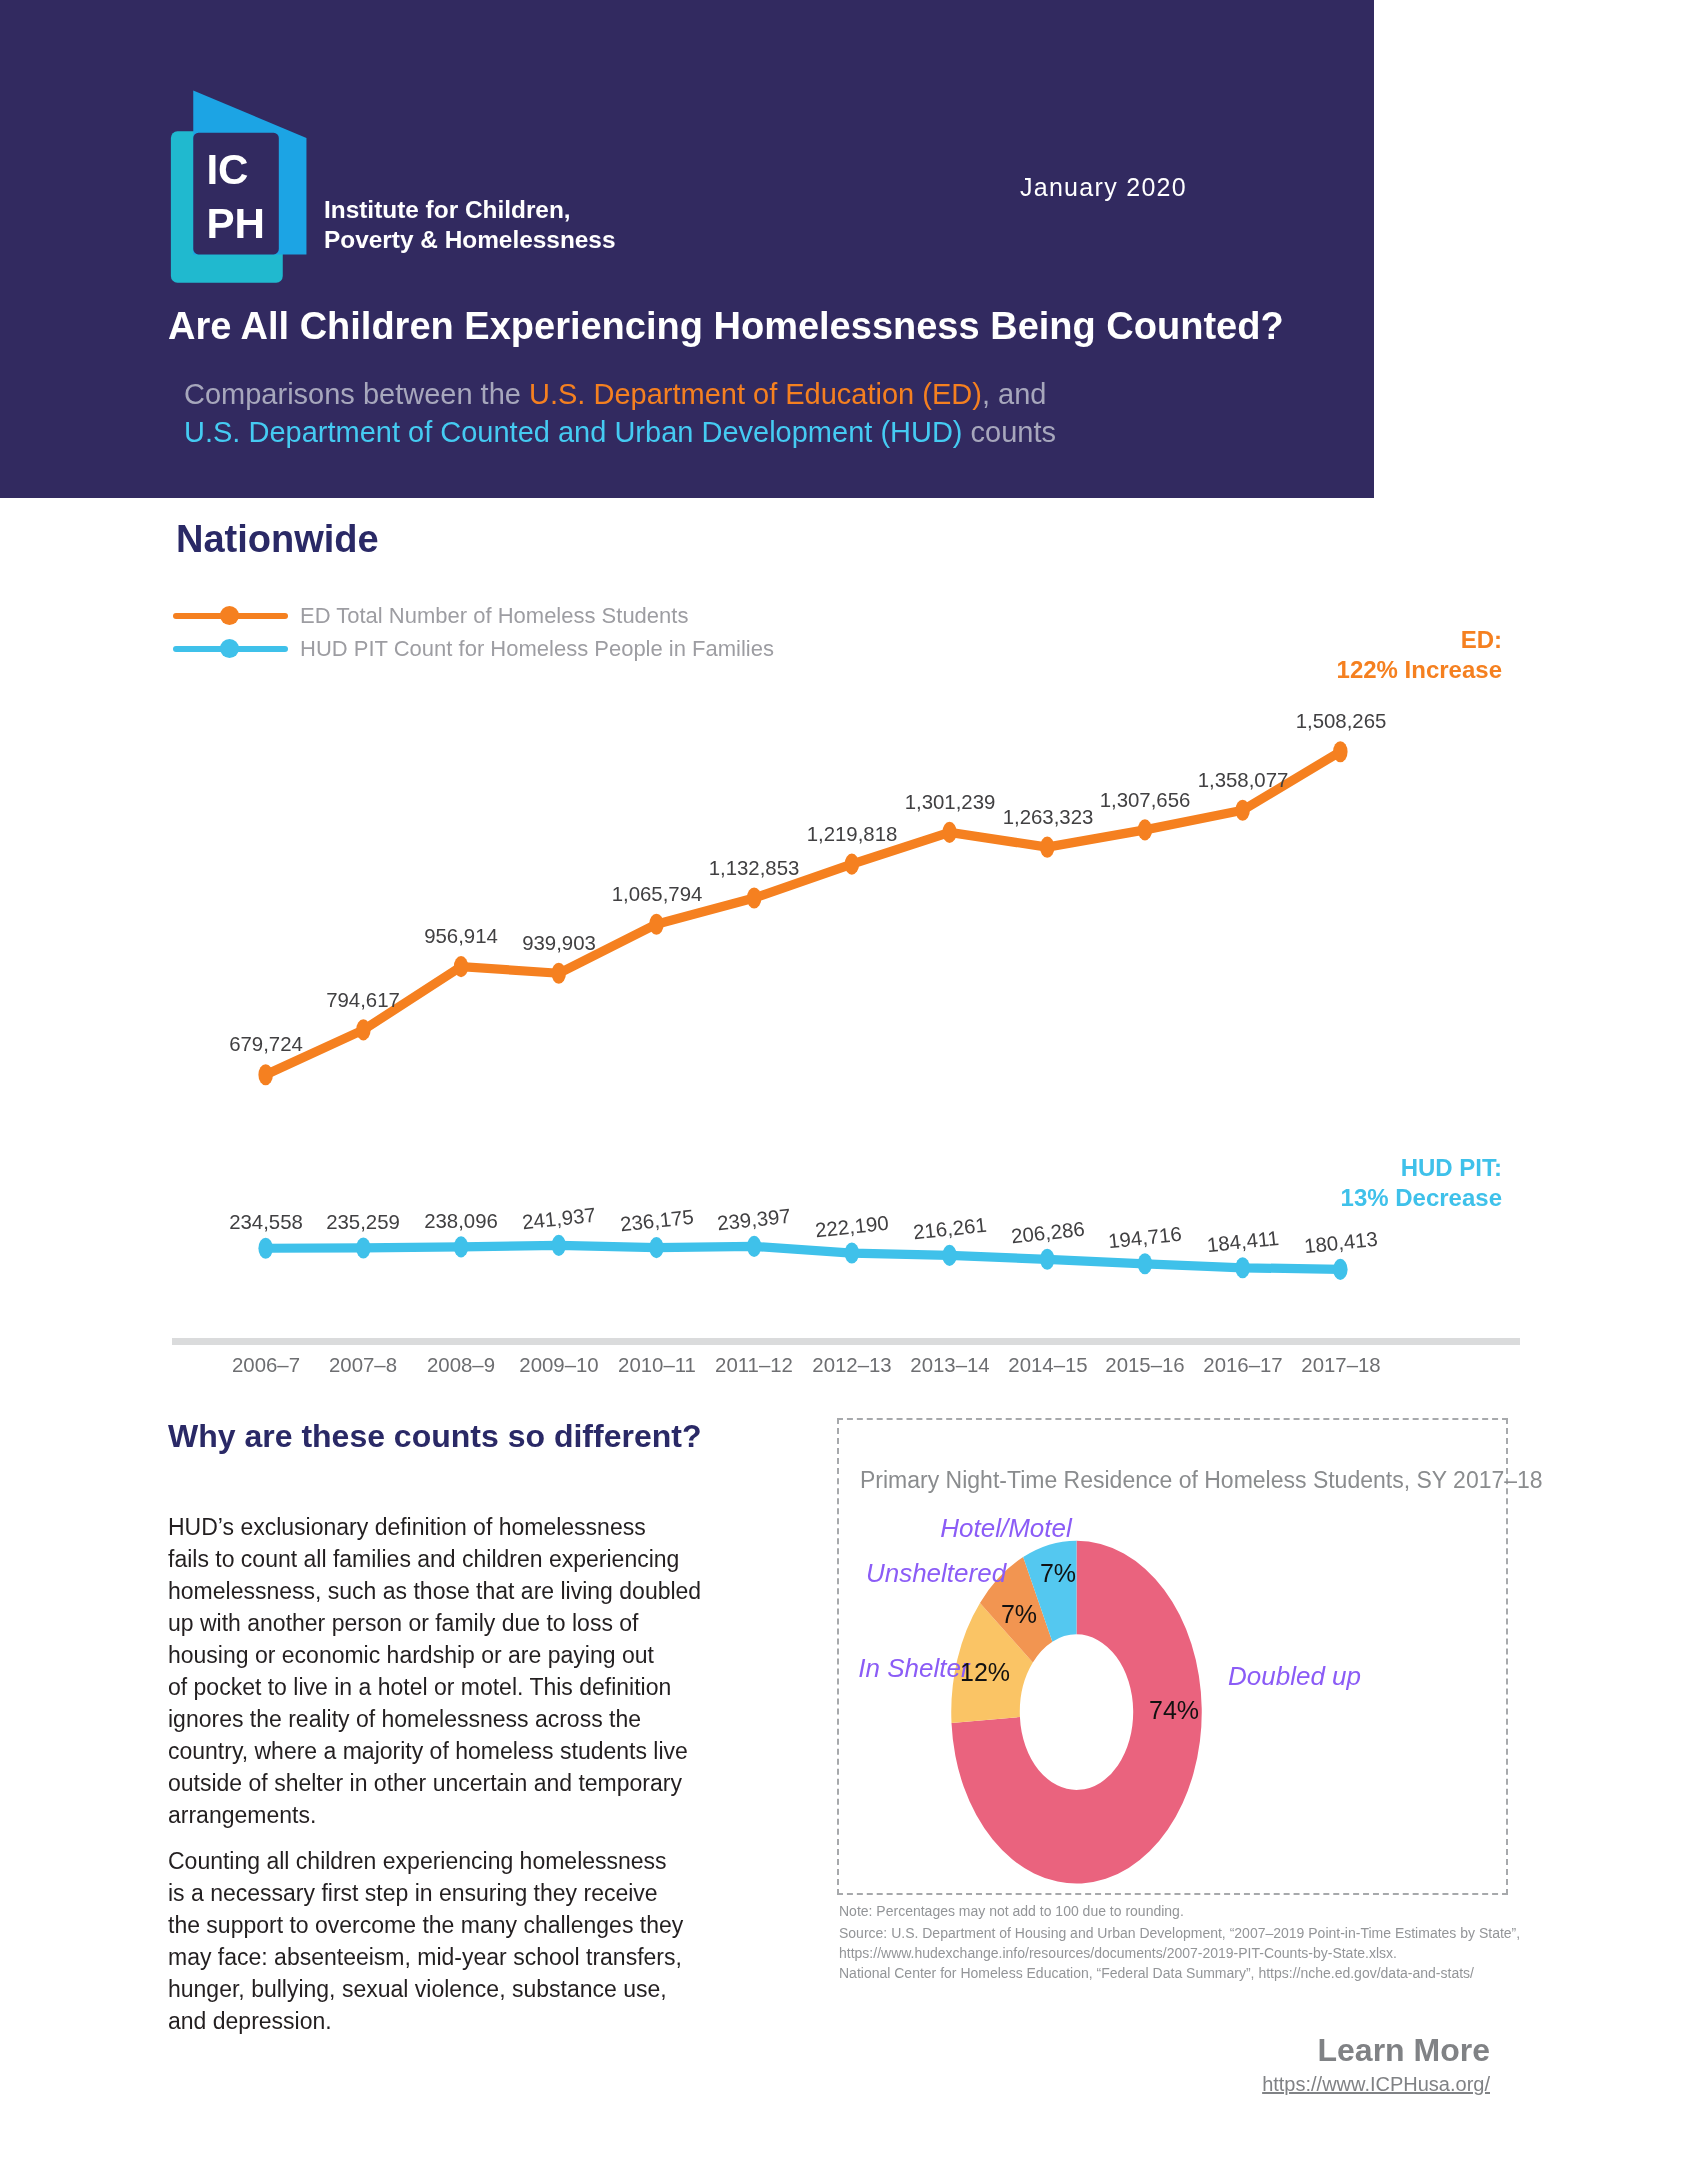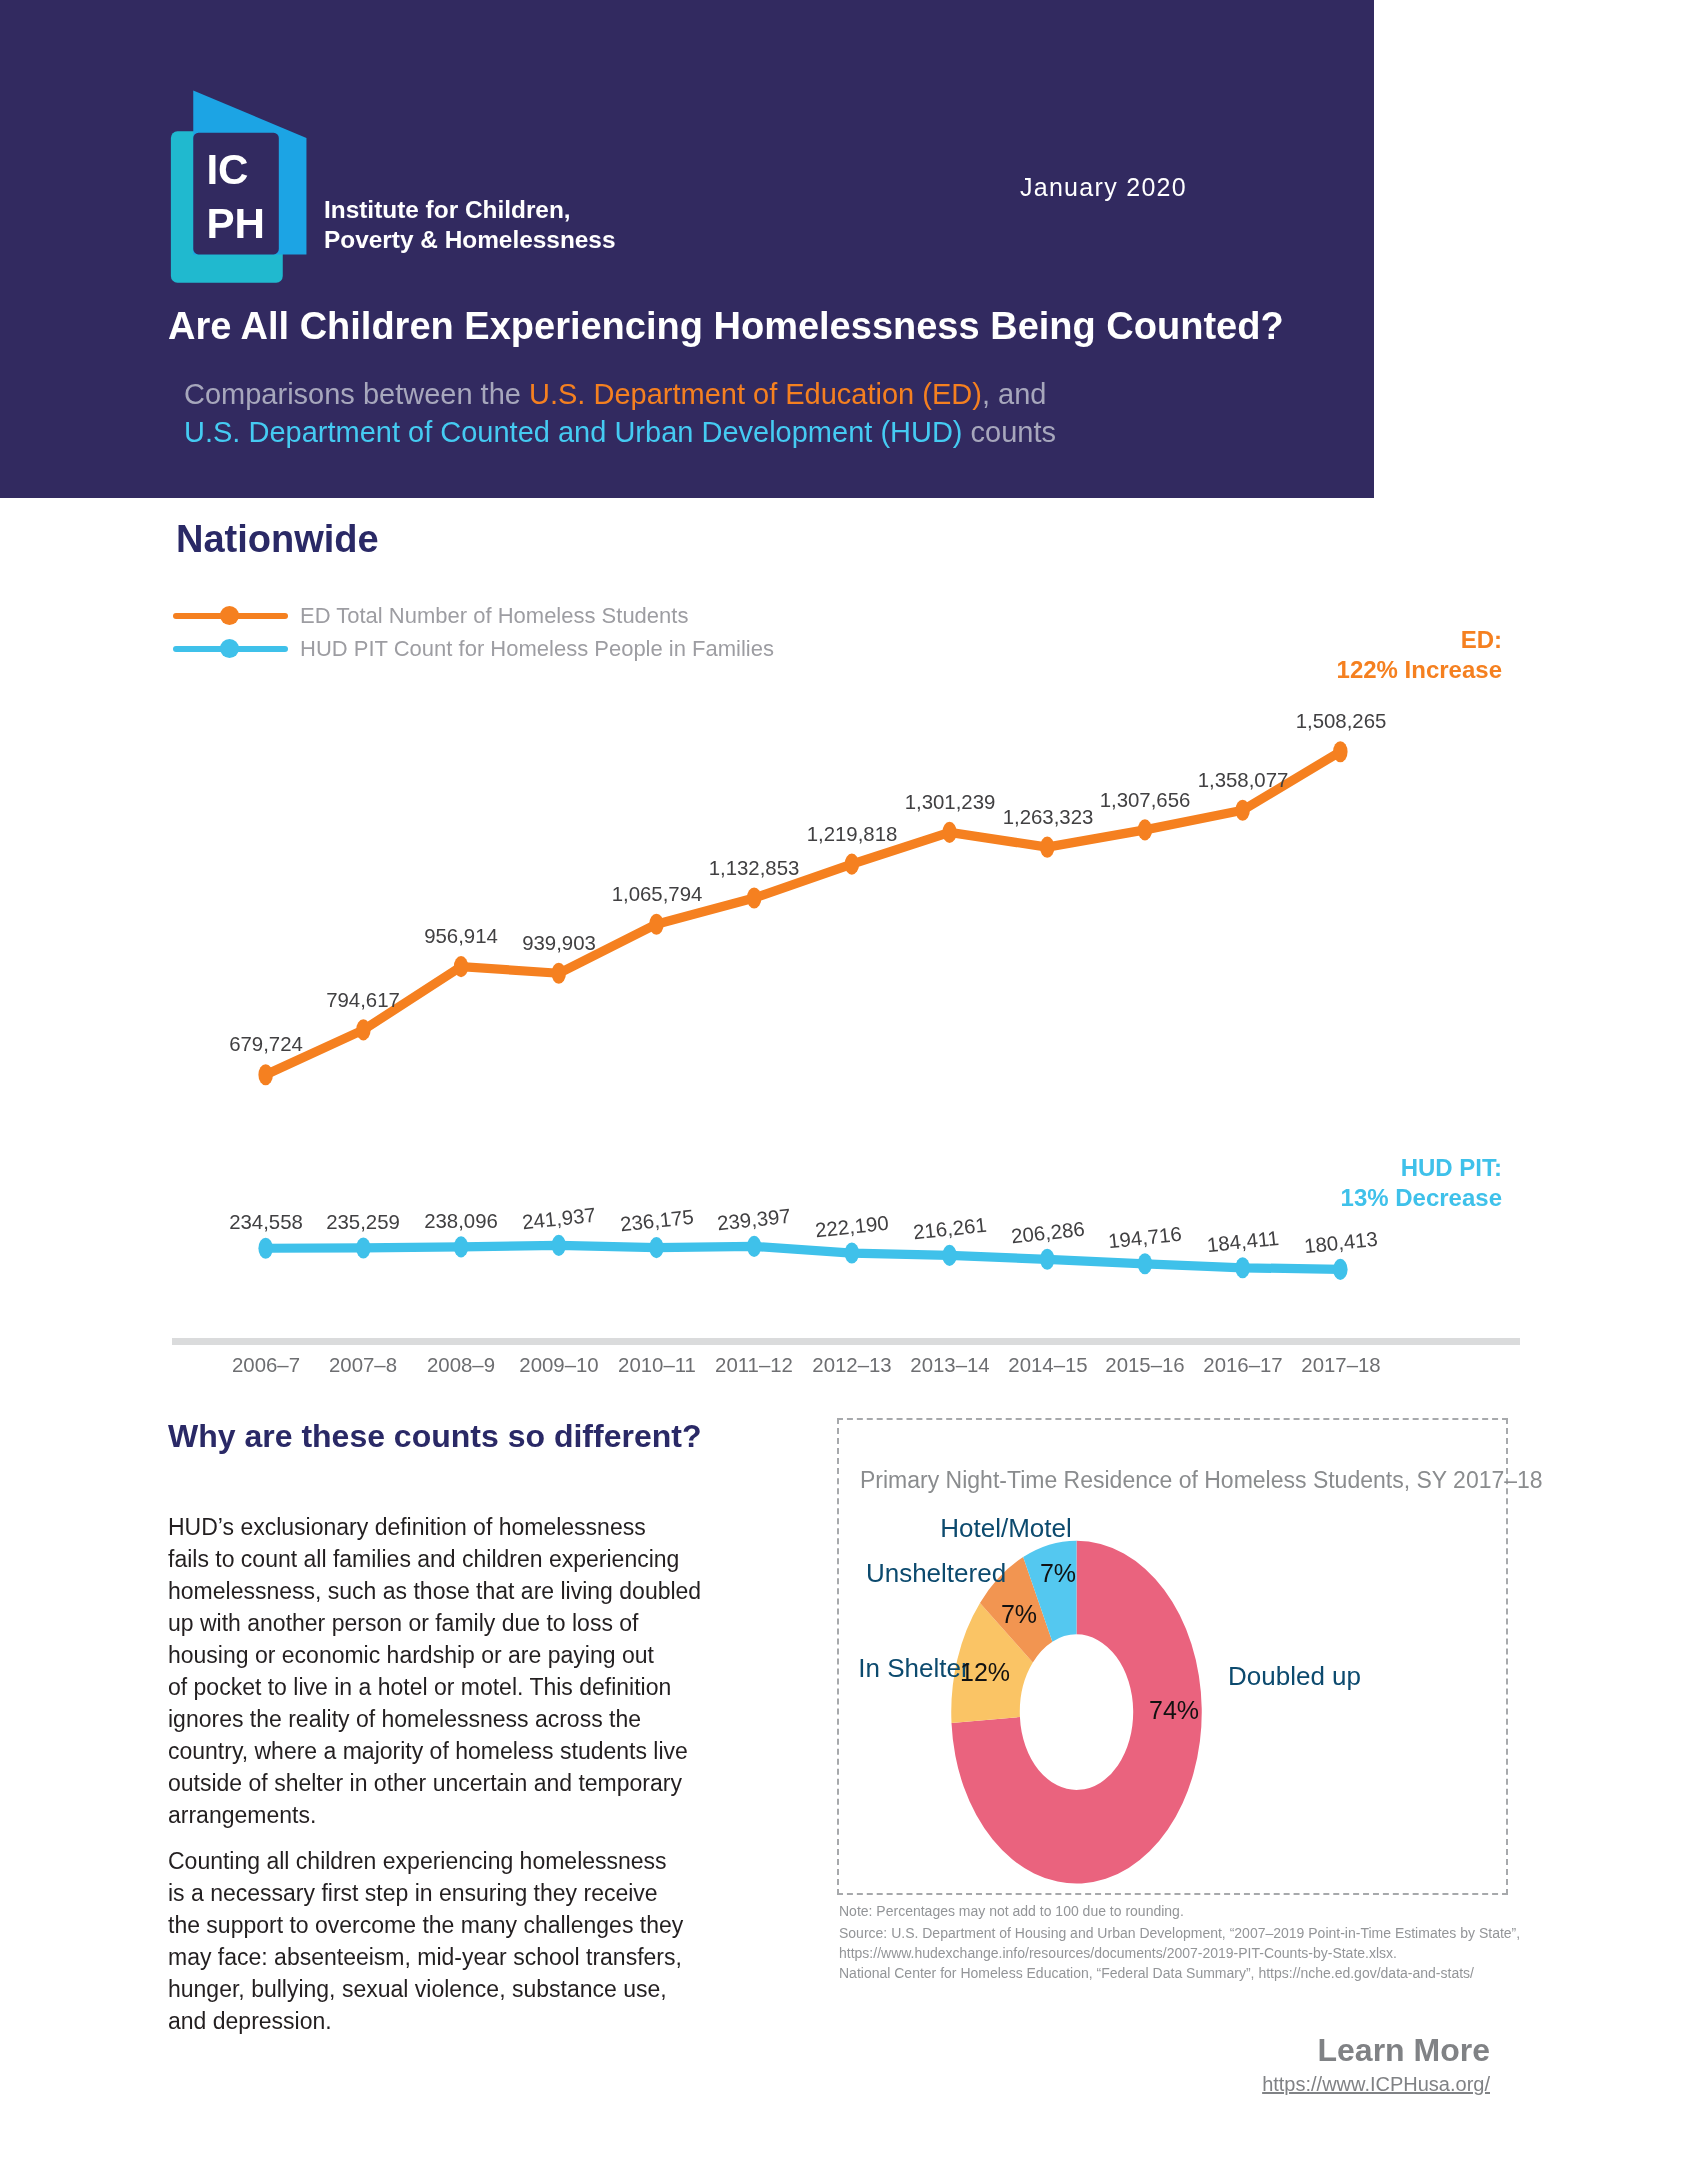--- a/index.html
+++ b/index.html
@@ -38,21 +38,21 @@
   #label-layer{position:absolute;left:0;top:0;width:1681px;height:2183px;pointer-events:none;}
 
   
   #why-heading{position:absolute;left:168px;top:1418px;color:#2A2966;font-size:32px;font-weight:bold;}
   .body-par{position:absolute;left:168px;width:653px;font-size:23px;line-height:32px;color:#231F20;white-space:pre-line;}
   #why-p1{top:1511px;} #why-p2{top:1845px;}
 
   
   #donut-box{position:absolute;left:837px;top:1418px;width:667px;height:473px;border:2px dashed #A7A9AC;}
   #donut-title{position:absolute;left:21px;top:47px;font-size:23px;color:#8A8C8E;white-space:nowrap;}
-  .cat-label{position:absolute;transform:translate(-50%,-50%);font-size:26px;color:#0c4a6e;white-space:nowrap;}
+  .cat-label{position:absolute;transform:translate(-50%,-50%);font-size:26px;color:#8b5cf6;white-space:nowrap;font-style:italic;}
   .pct-label{position:absolute;transform:translate(-50%,-50%);font-size:25px;color:#111111;white-space:nowrap;}
 
   
   .footnote{position:absolute;left:839px;font-size:14px;color:#939598;white-space:nowrap;}
   #learn-more{position:absolute;right:191px;top:2032px;text-align:right;}
   #learn-more-label{font-size:32px;font-weight:bold;color:#808285;}
   #learn-more-url{font-size:20px;color:#808285;text-decoration:underline;margin-top:4px;}
 </style>
 </head>
 <body>

